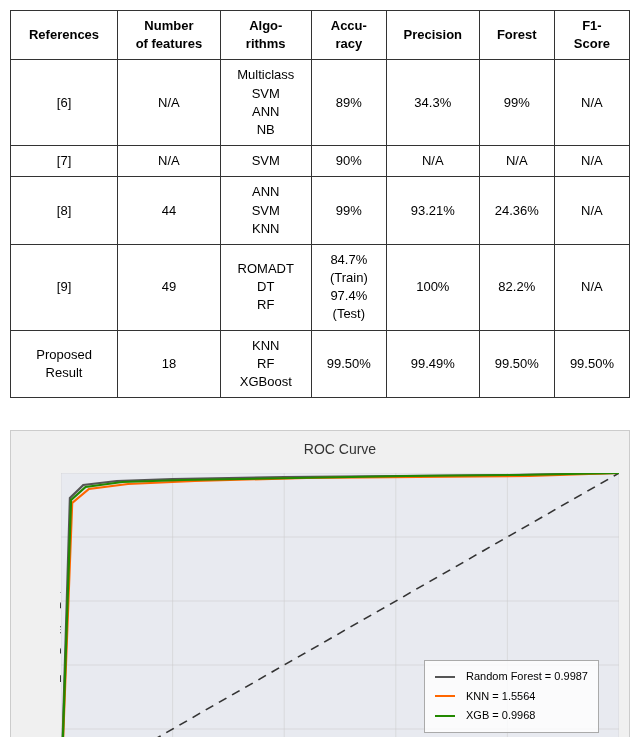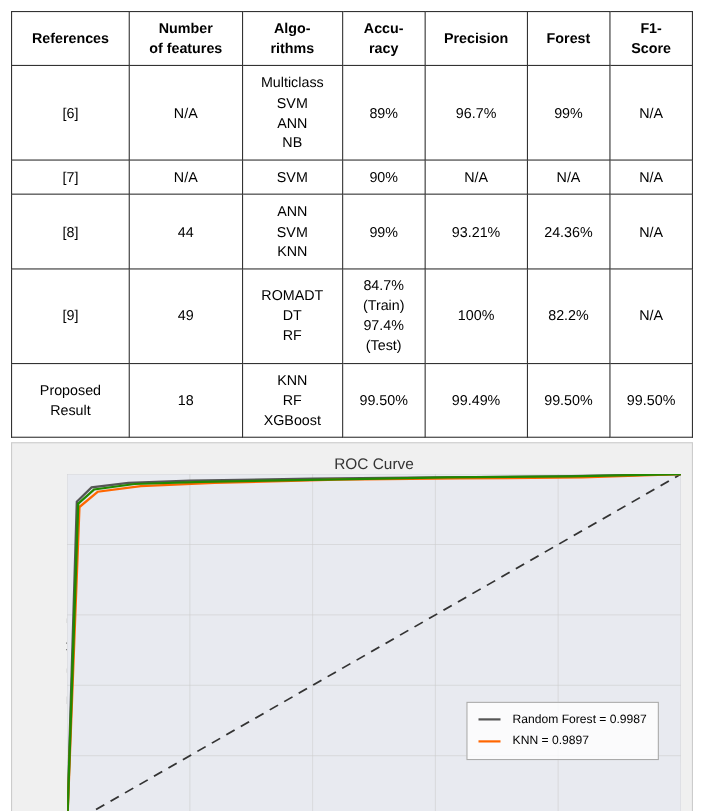--- a/index.html
+++ b/index.html
@@ -9,21 +9,21 @@
       background: #fff;
       width: 640px;
       min-height: 737px;
       padding: 10px;
     }
 
     
     .comparison-table {
       width: 100%;
       border-collapse: collapse;
-      margin-bottom: 4px;
+      margin-bottom: 32px;
     }
     .comparison-table th,
     .comparison-table td {
       border: 1px solid #333;
       padding: 6px 8px;
       text-align: center;
       vertical-align: middle;
       line-height: 1.4;
     }
     .comparison-table th {
@@ -35,21 +35,21 @@
     .roc-container {
       width: 100%;
       background: #f0f0f0;
       border: 1px solid #ccc;
       position: relative;
       padding: 10px 10px 40px 50px;
     }
     .roc-title {
       text-align: center;
       font-size: 14px;
-      margin-bottom: 2px;
+      margin-bottom: 16px;
       color: #333;
     }
     .roc-chart-area {
       position: relative;
       width: 100%;
       height: 320px;
       background: #e8eaf0;
     }
     .roc-svg {
       width: 100%;
@@ -99,21 +99,21 @@
       <th>Forest</th>
       <th>F1-<br>Score</th>
     </tr>
   </thead>
   <tbody>
     <tr>
       <td>[6]</td>
       <td>N/A</td>
       <td>Multiclass<br>SVM<br>ANN<br>NB</td>
       <td>89%</td>
-      <td>96.7%</td>
+      <td>34.3%</td>
       <td>99%</td>
       <td>N/A</td>
     </tr>
     <tr>
       <td>[7]</td>
       <td>N/A</td>
       <td>SVM</td>
       <td>90%</td>
       <td>N/A</td>
       <td>N/A</td>
@@ -196,19 +196,23 @@
       </svg>
 
       
       <div class="legend-box">
         <div class="legend-line">
           <span class="legend-color" style="background:#555555;"></span>
           <span>Random Forest = 0.9987</span>
         </div>
         <div class="legend-line">
           <span class="legend-color" style="background:#ff6600;"></span>
-          <span>KNN             = 0.9897</span>
+          <span>KNN             = 1.5564</span>
+        </div>
+        <div class="legend-line">
+          <span class="legend-color" style="background:#228800;"></span>
+          <span>XGB             = 0.9968</span>
         </div>
       </div>
     </div>
   </div>
 
 </div>
 
 </body></html>

